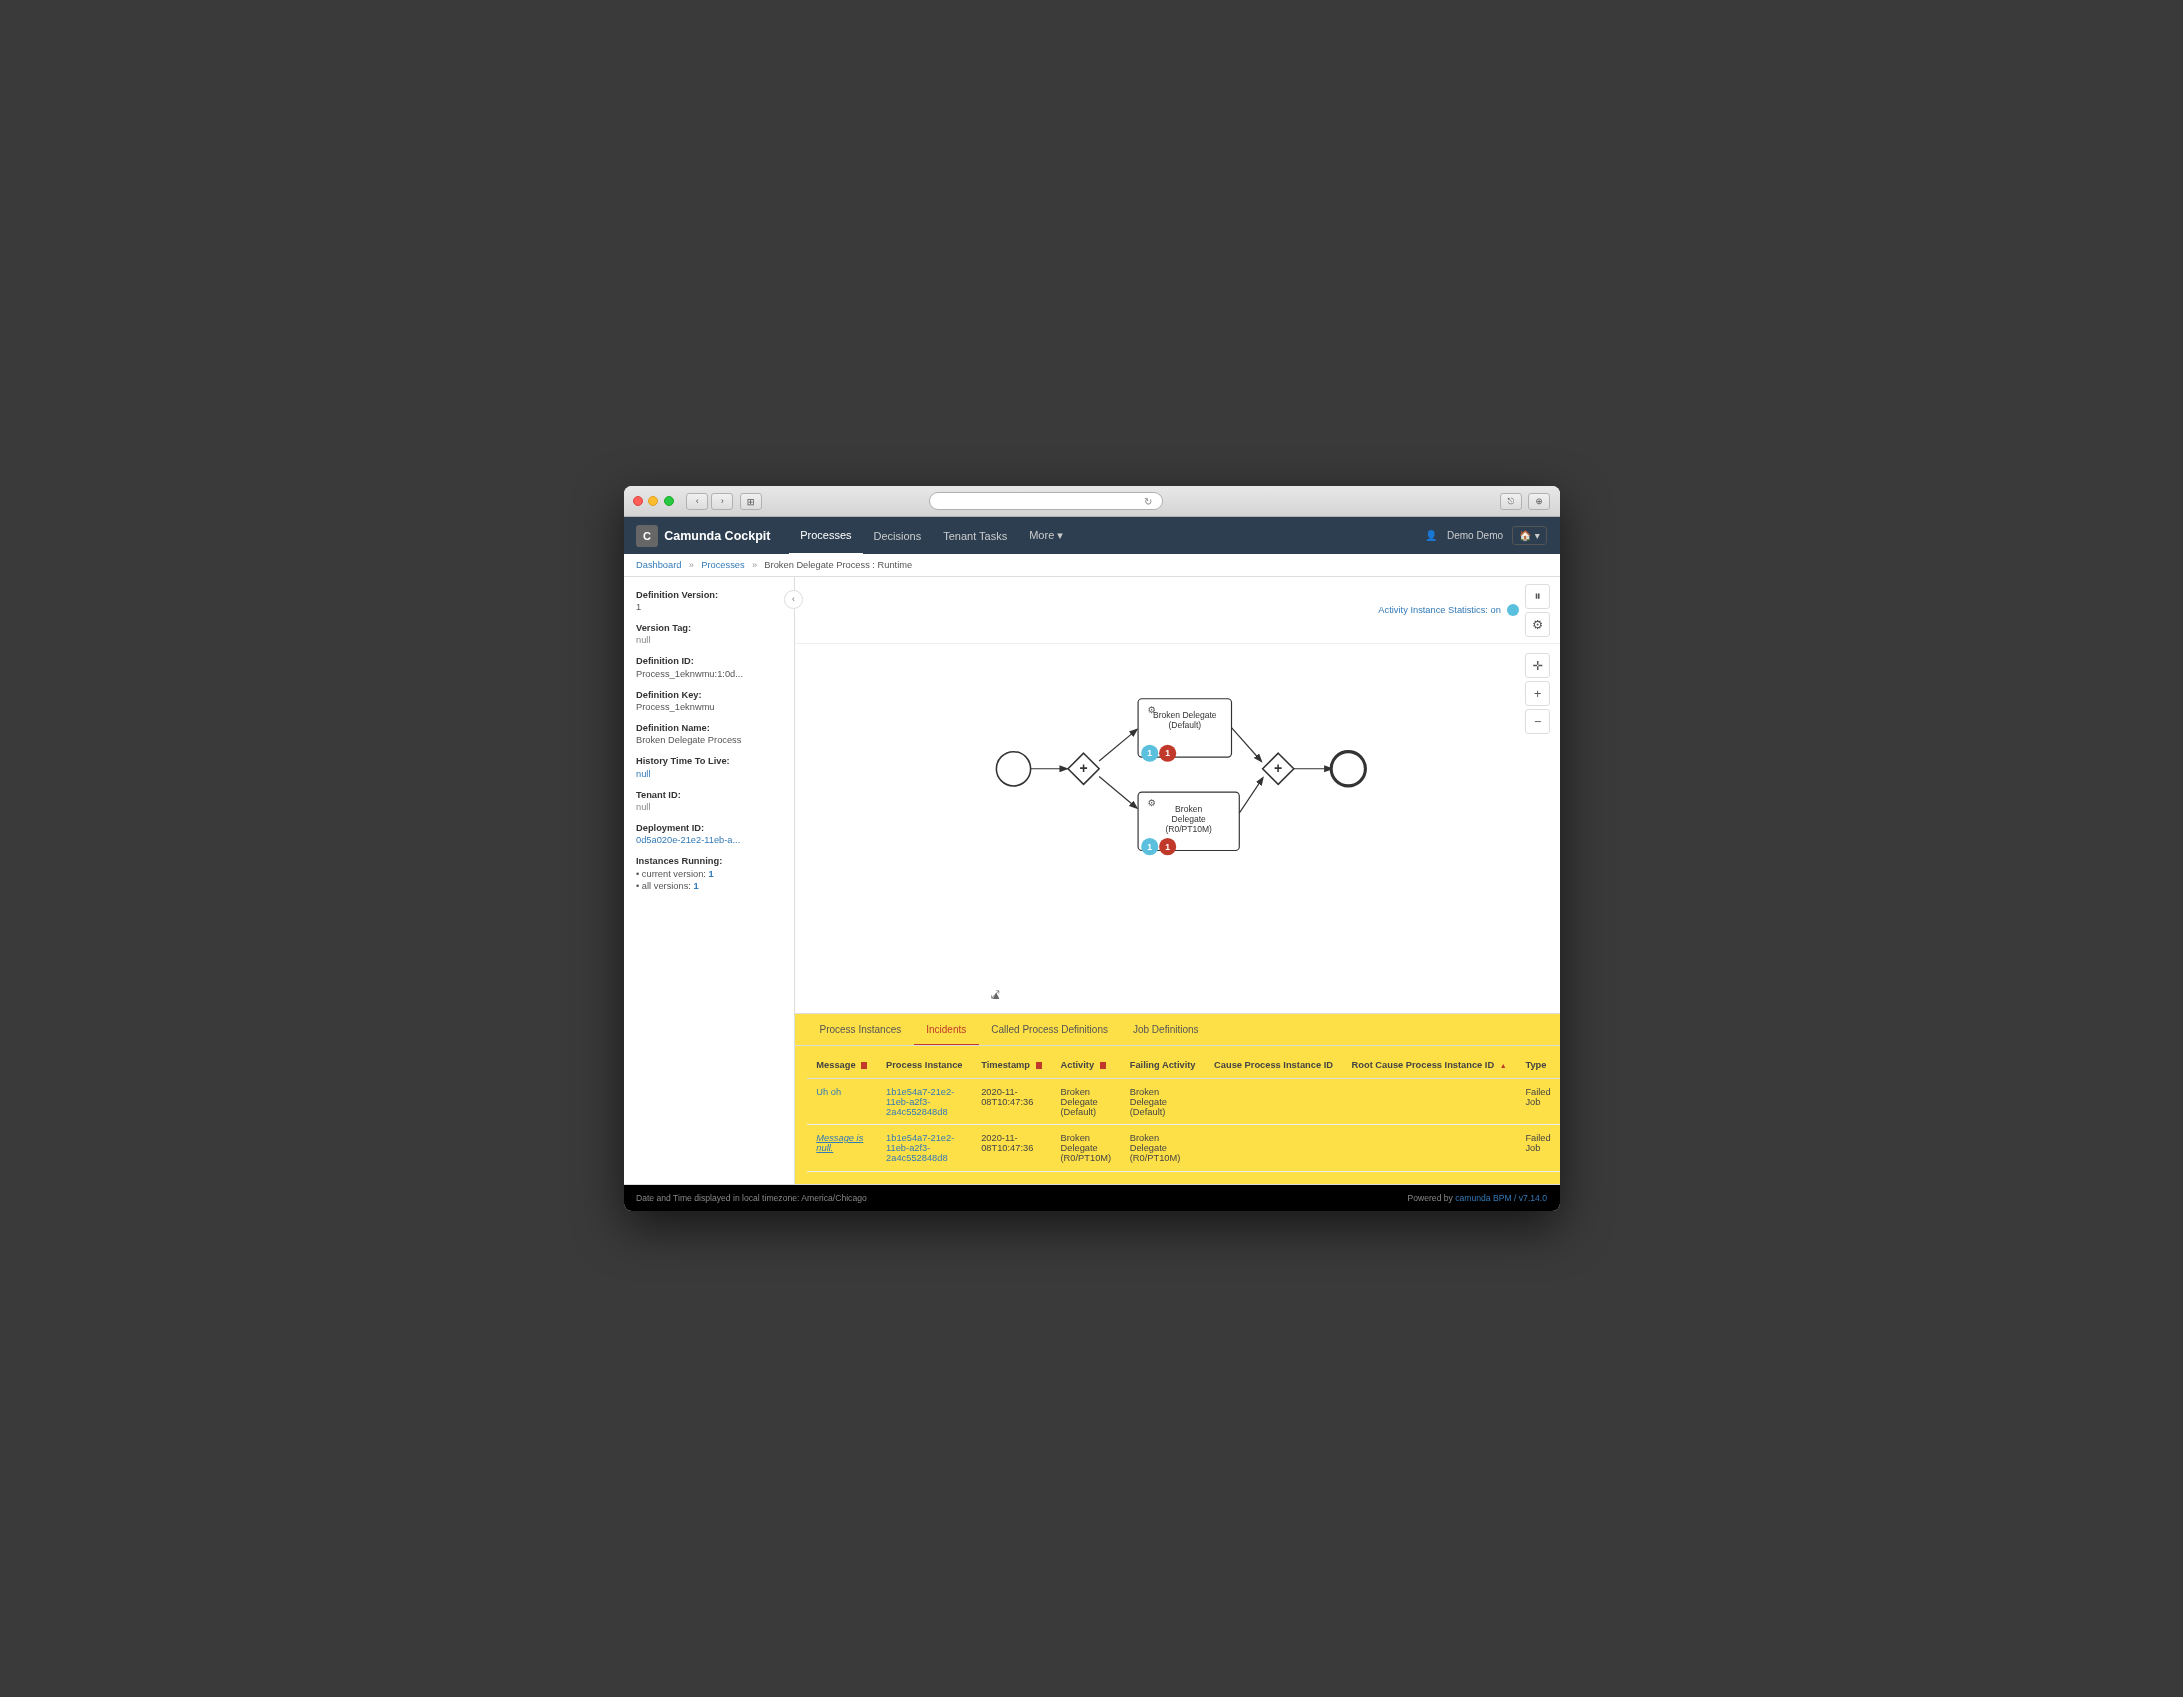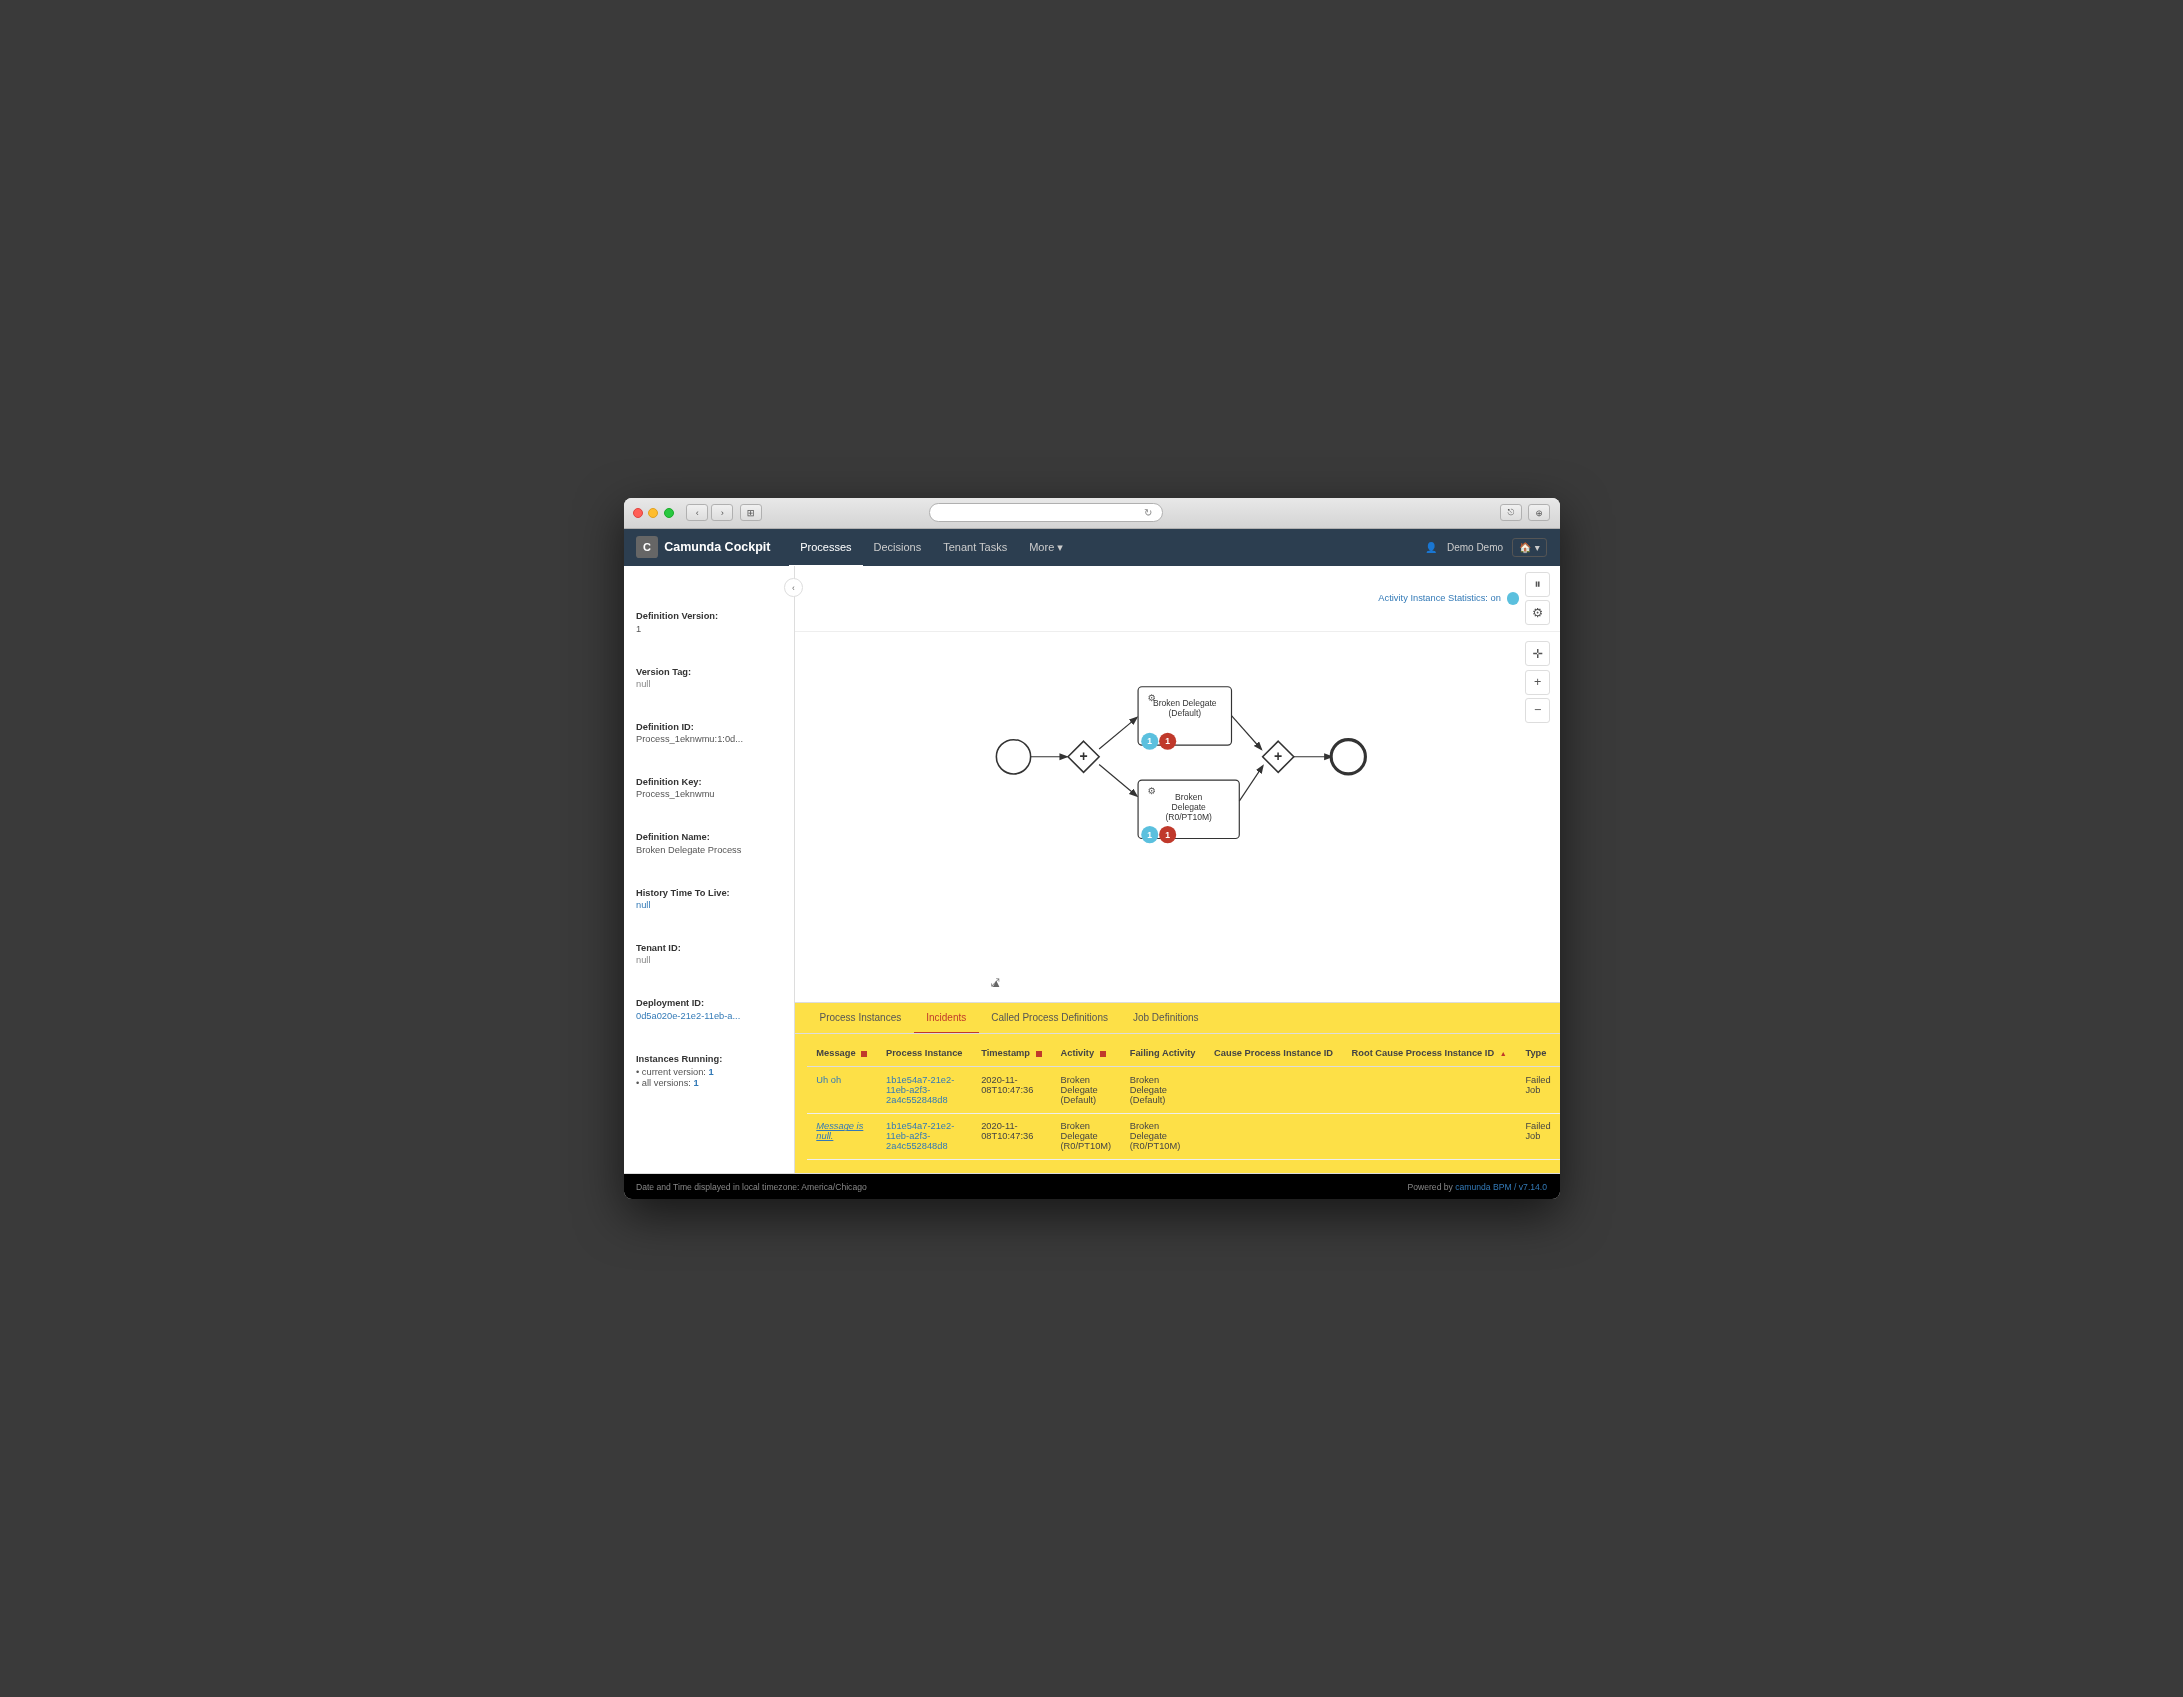--- a/index.html
+++ b/index.html
@@ -206,21 +206,20 @@
       font-size: 8.6px;
       color: #666;
       z-index: 10;
     }
     .sidebar-field { margin-bottom: 11px; }
     .sidebar-label {
       font-weight: bold;
       color: #333;
       font-size: 9.3px;
       margin-bottom: 2.3px;
-      margin-top: 33px;
     }
     .sidebar-value {
       color: #555;
       font-size: 9.3px;
       word-break: break-all;
     }
     .sidebar-value.link { color: #337ab7; cursor: pointer; }
     .sidebar-value.null-val { color: #888; font-style: normal; }
     .instances-list { font-size: 9.3px; color: #555; }
     .instances-list li { list-style: none; padding: 0.8px 0; }
@@ -419,20 +418,27 @@
       <a class="nav-item">Tenant Tasks</a>
       <a class="nav-item">More ▾</a>
     </nav>
     <div class="header-right">
       <span class="user-icon">👤</span>
       <span>Demo Demo</span>
       <div class="home-btn">🏠 ▾</div>
     </div>
   </div>
 
+  <div class="breadcrumb">
+    <a href="#">Dashboard</a>
+    <span class="sep">»</span>
+    <a href="#">Processes</a>
+    <span class="sep">»</span>
+    <span class="current">Broken Delegate Process : Runtime</span>
+  </div>
 
   <div class="main-layout">
 
     <div class="sidebar">
       <div class="sidebar-collapse">‹</div>
 
       <div class="sidebar-field">
         <div class="sidebar-label">Definition Version:</div>
         <div class="sidebar-value">1</div>
       </div>

